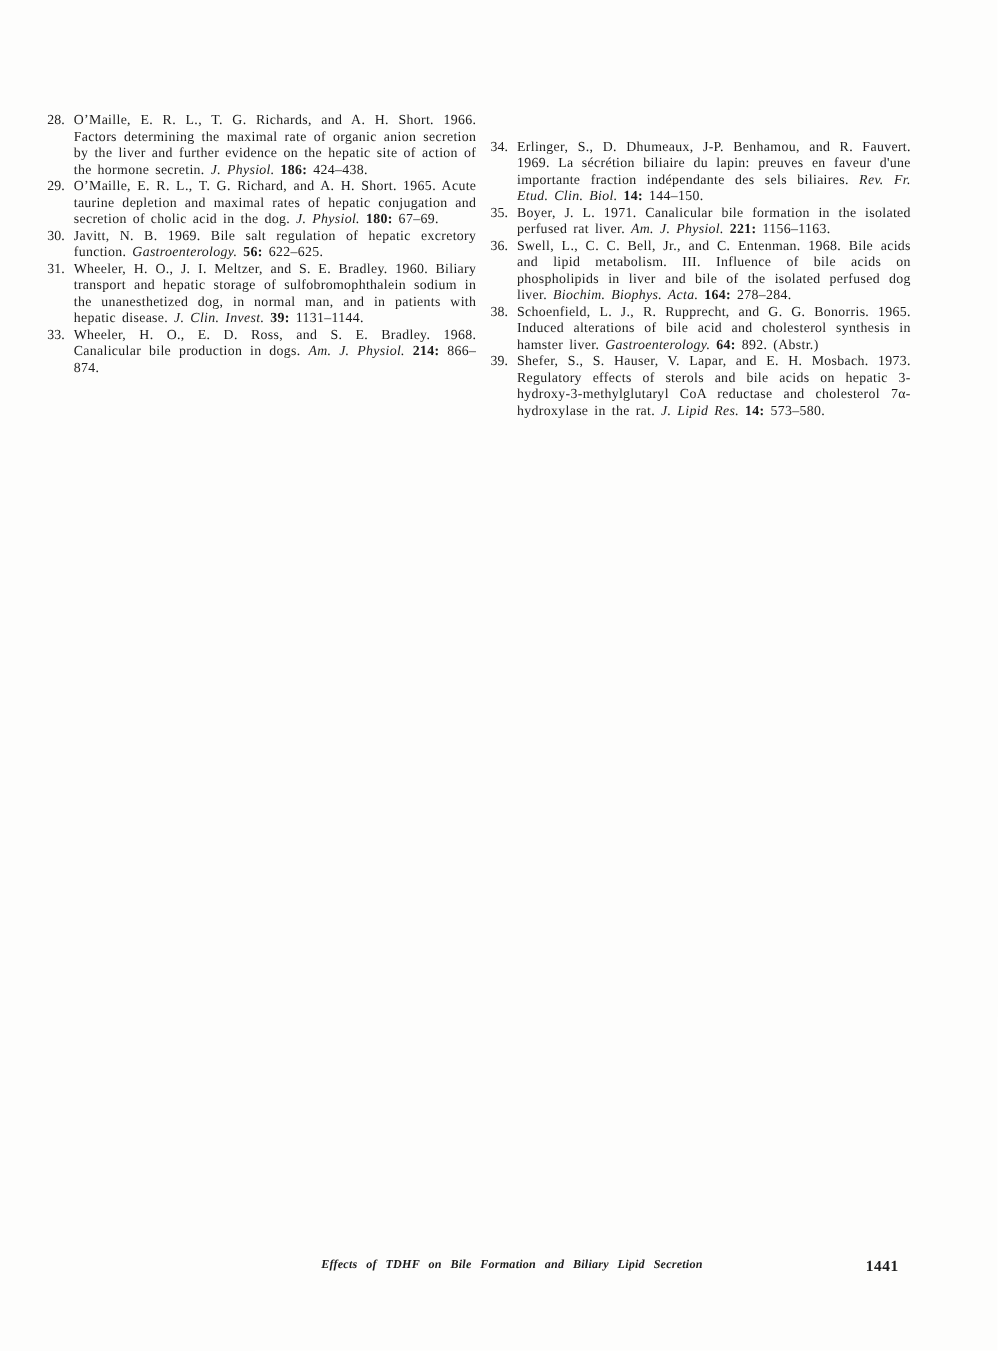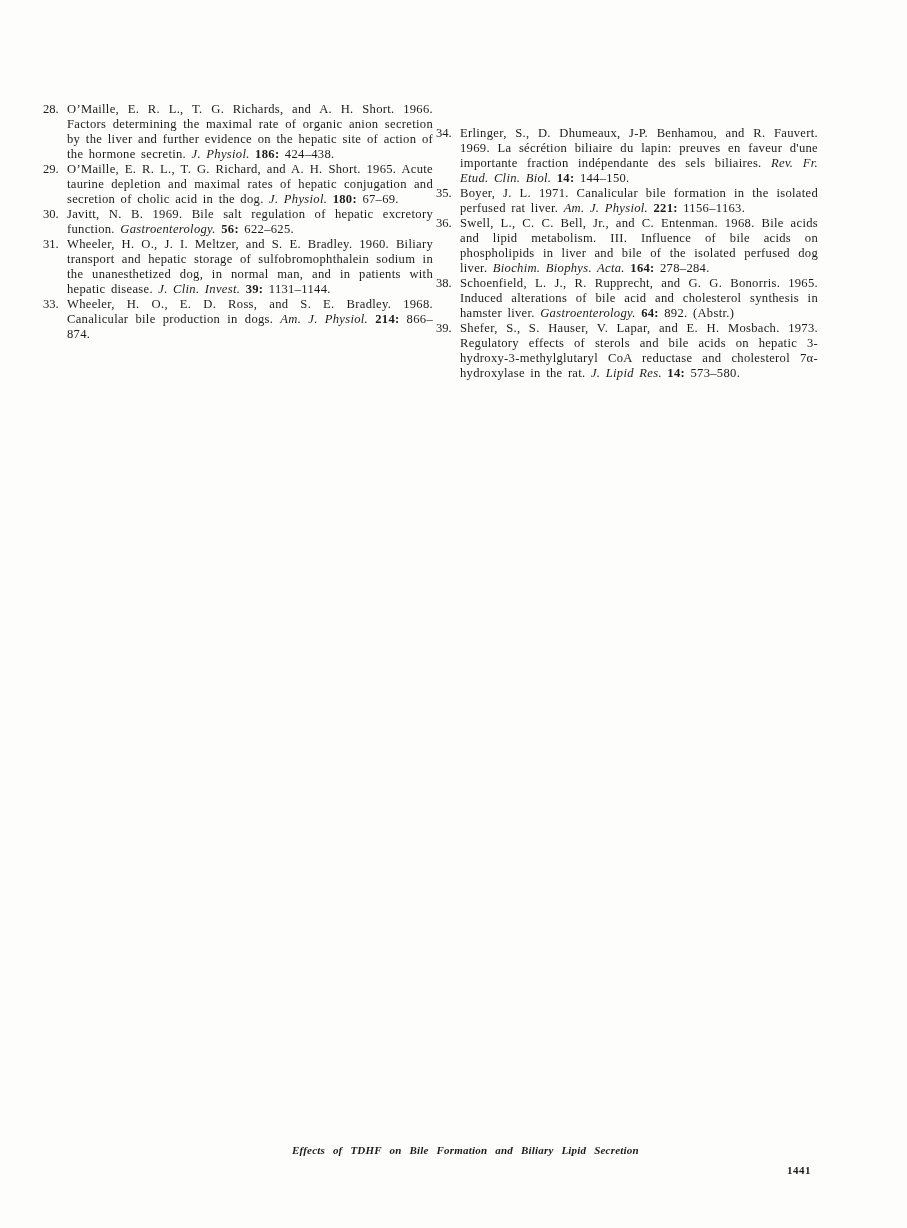--- a/index.html
+++ b/index.html
@@ -14,21 +14,21 @@
     background: #fdfdfc;
     overflow: hidden;
     font-family: "Liberation Serif", serif;
     color: #1b1b1b;
   }
   .references {
     position: absolute;
     top: 102px;
     left: 43px;
     display: flex;
-    gap: 3px;
+    gap: 13px;
   }
   .ref-col-left  { width: 390px; }
   .ref-col-right { width: 382px; margin-top: 24px; }
   .reference {
     margin: 0;
     font-size: 12.6px;
     line-height: 15px;
     text-align: justify;
     padding-left: 24px;
     text-indent: -24px;
@@ -52,24 +52,23 @@
     font-style: italic;
     font-weight: 600;
     word-spacing: 5px;
     letter-spacing: 0.2px;
     white-space: nowrap;
   }
   .footer-page-number {
     position: absolute;
     left: 787px;
     top: 1144px;
-    font-size: 11px;
+    font-size: 14px;
     font-weight: 700;
     letter-spacing: 0.5px;
-    margin-top: 20px;
   }
 </style>
 </head>
 <body>
 
 <div class="page">
 
   <div class="references">
     <div class="ref-col-left">
         <p class="reference"><span class="ref-number">28.</span><span class="seg-normal">O’Maille, E. R. L., T. G. Richards, and A. H. Short. 1966. Factors determining the maximal rate of organic anion secretion by the liver and further evidence on the hepatic site of action of the hormone secretin. </span><span class="seg-italic">J. Physiol.</span><span class="seg-normal"> </span><span class="seg-bold">186:</span><span class="seg-normal"> 424–438.</span></p>

